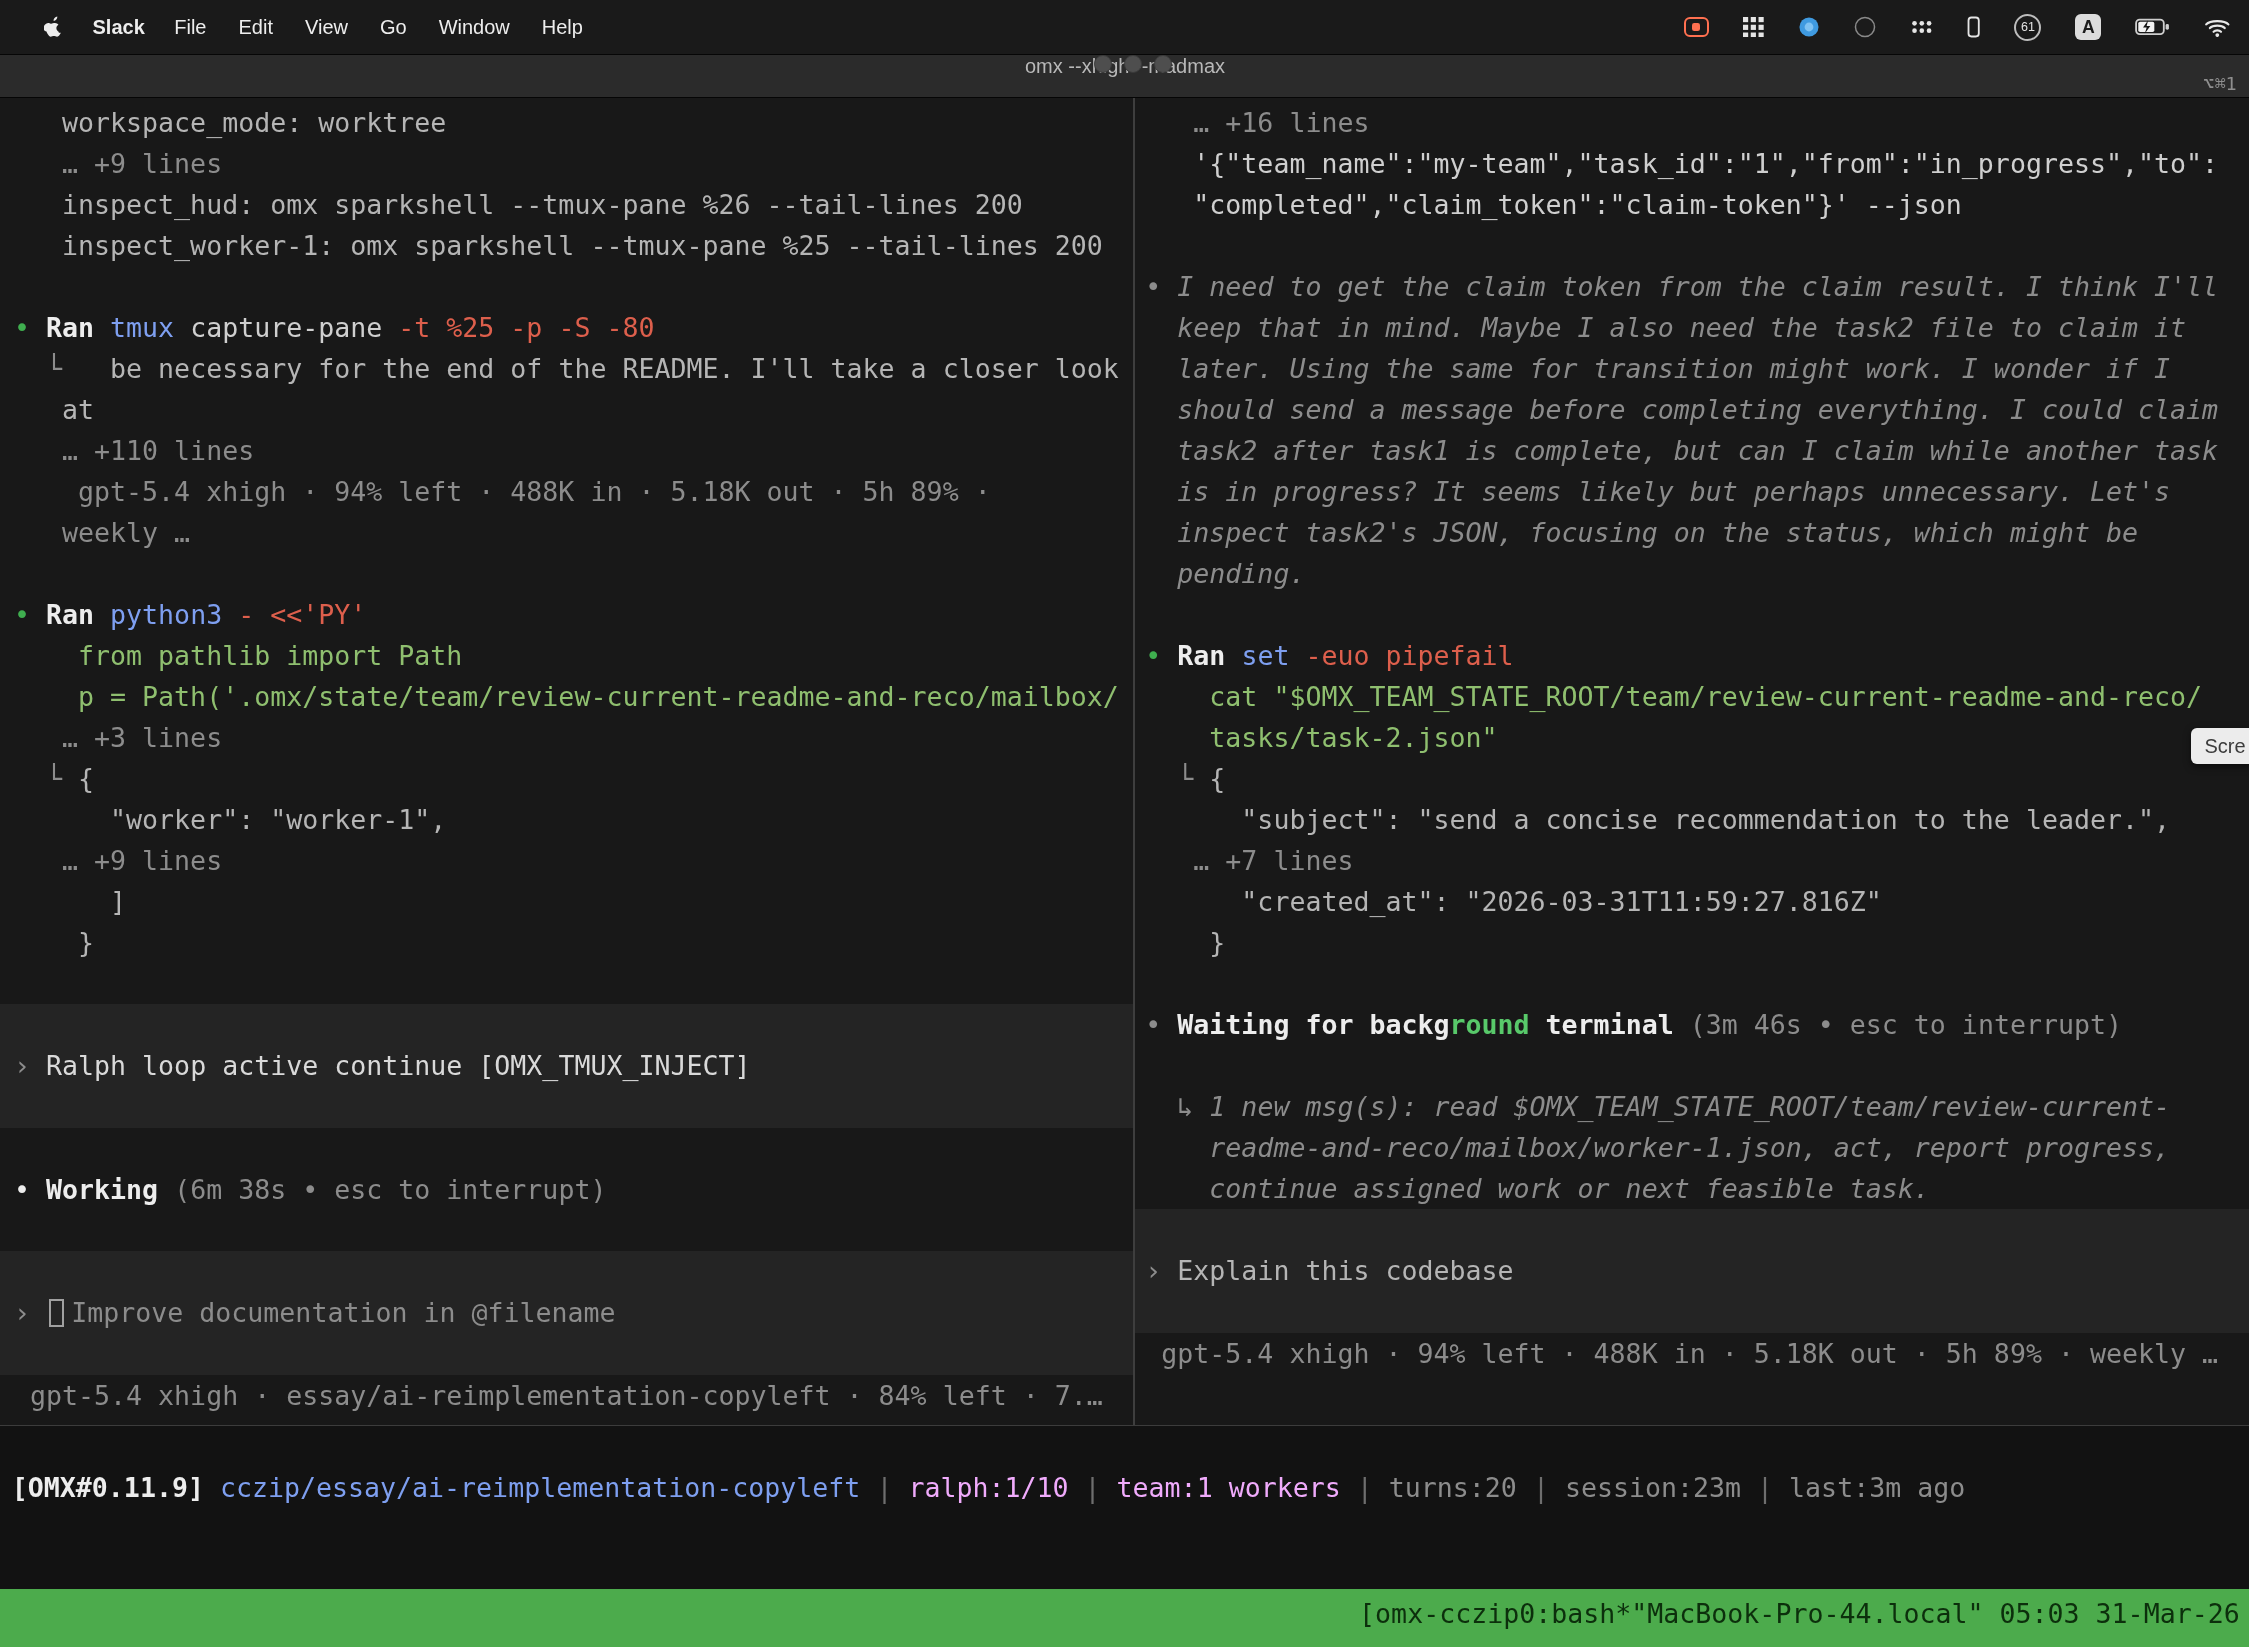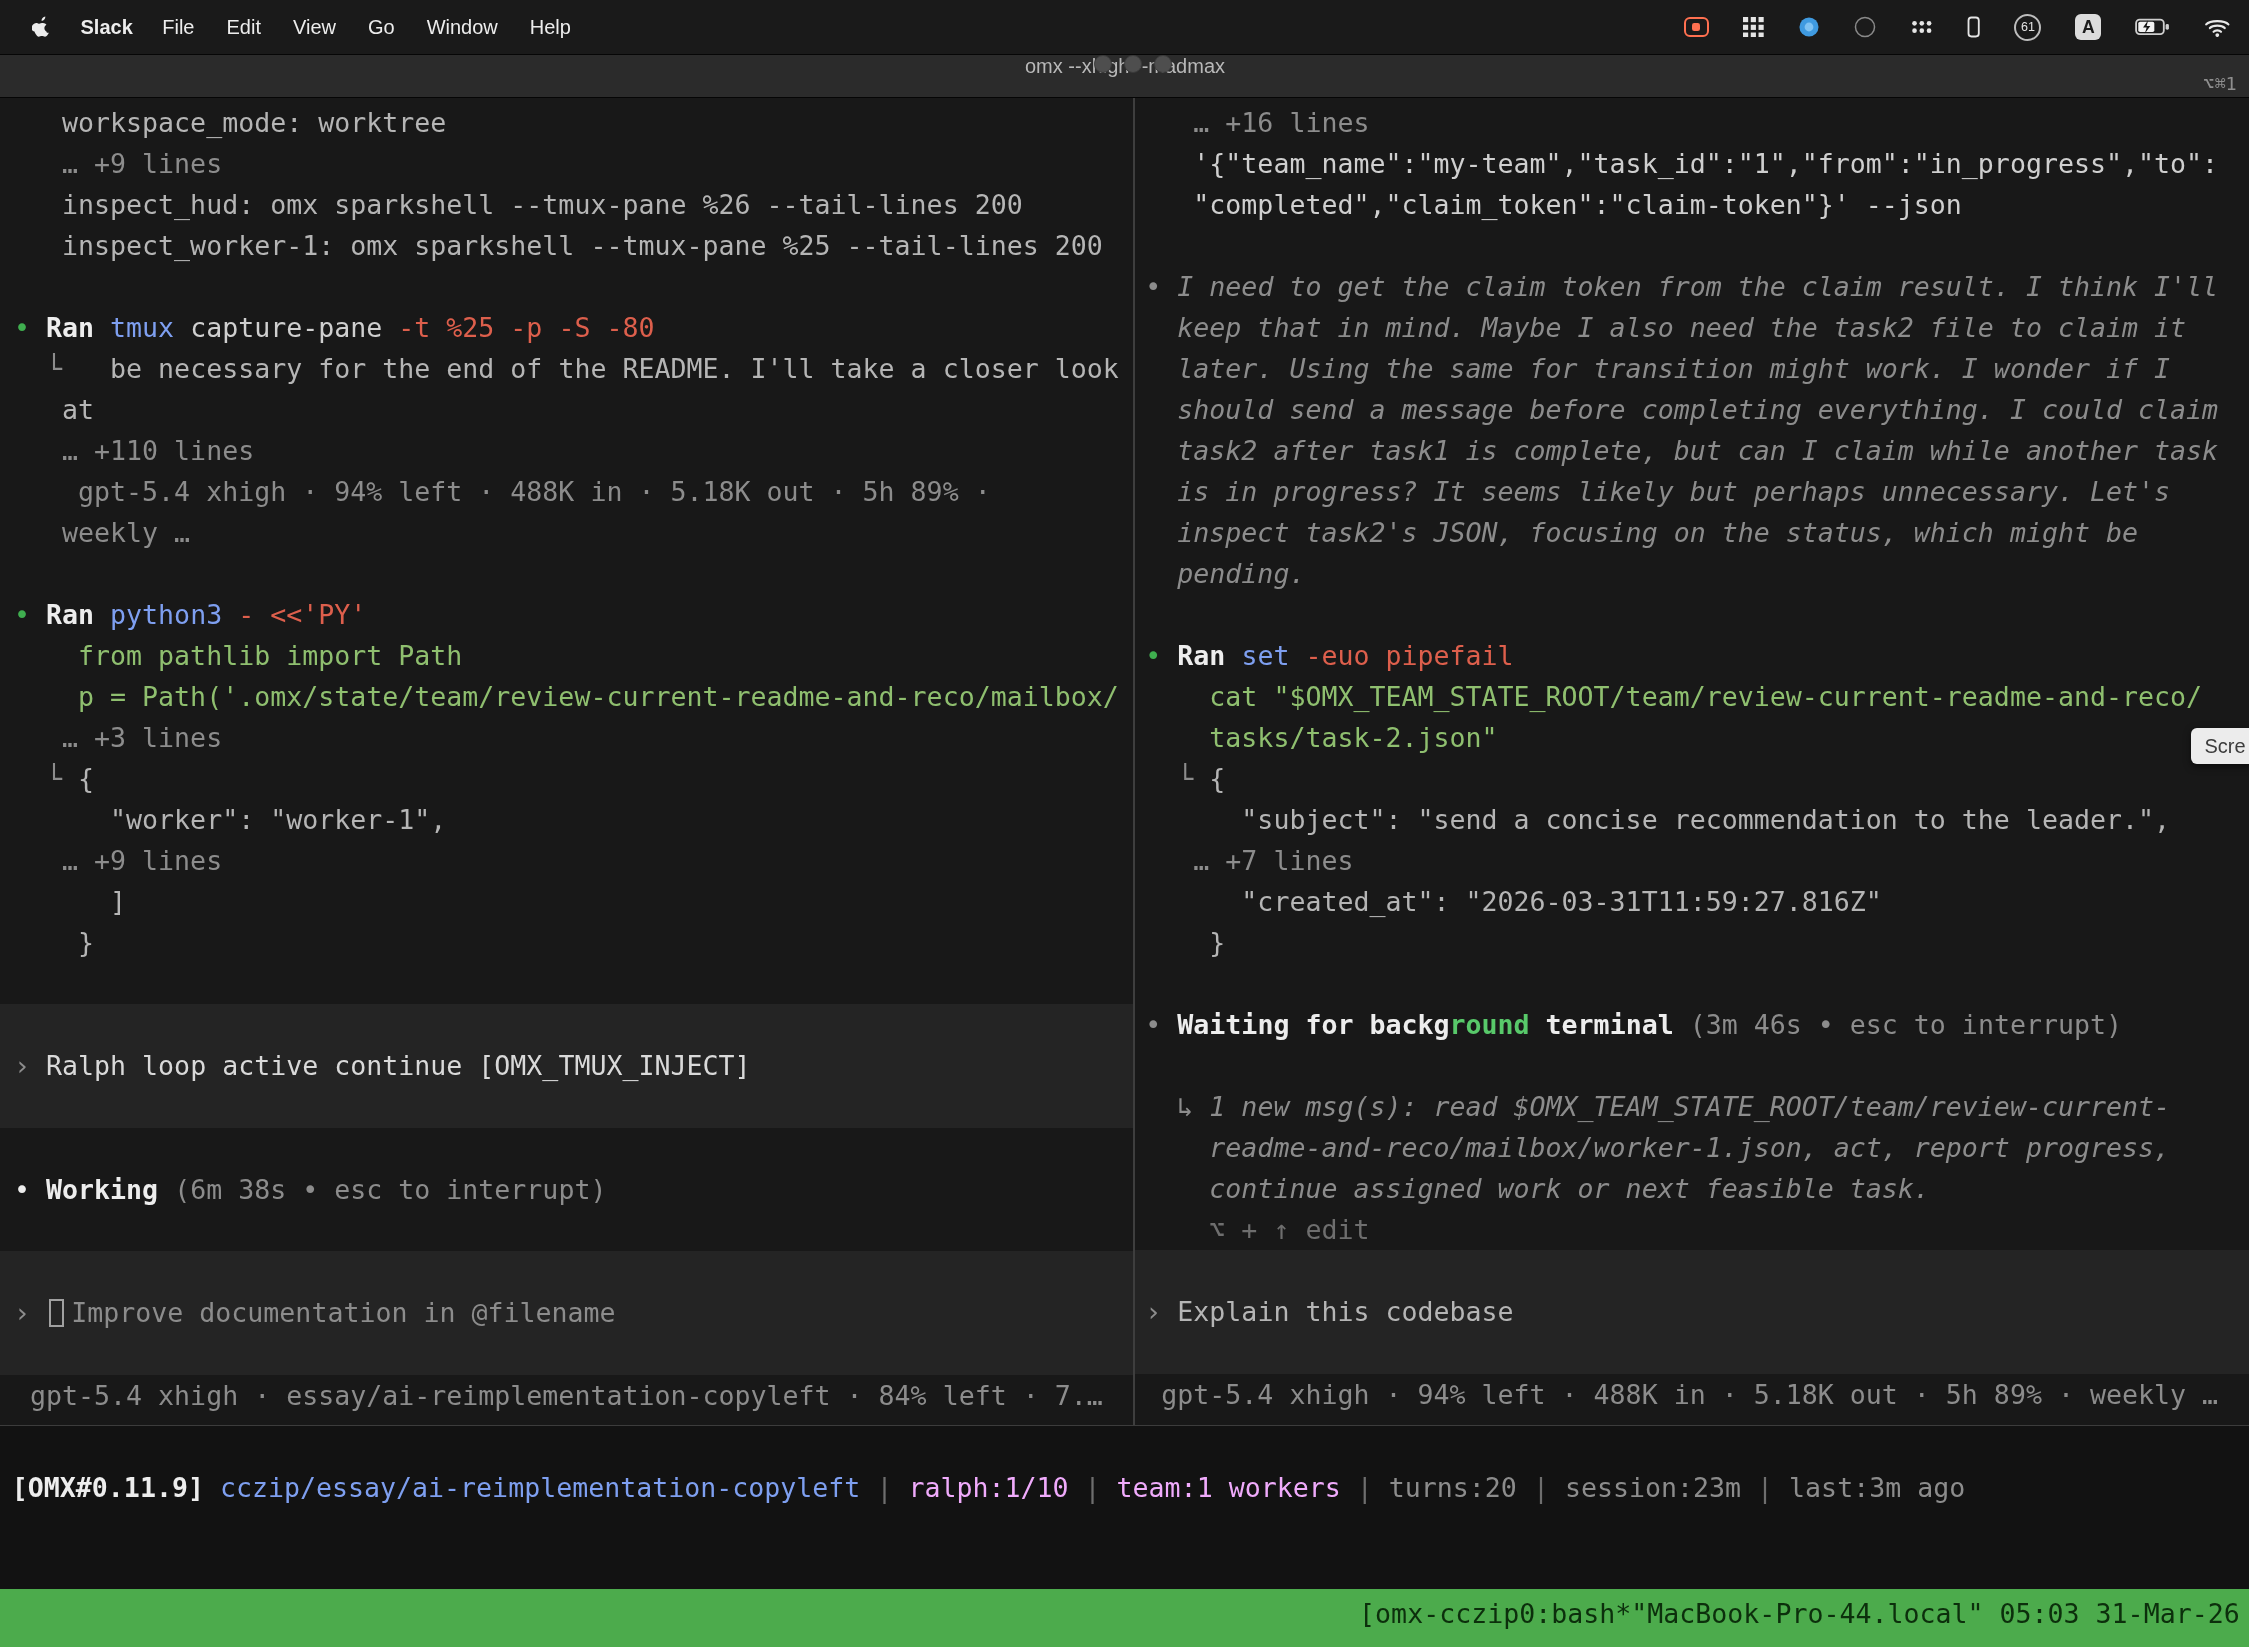--- a/index.html
+++ b/index.html
@@ -2,21 +2,21 @@
 <html style="font-size:11.8px"><head>
 <meta charset="utf-8">
 <style>
   * { margin:0; padding:0; box-sizing:border-box; }
   html,body { width:2250px; height:1648px; background:#000; overflow:hidden; }
   .screen { position:relative; width:2250px; height:1648px; background:#161616; font-family:"DejaVu Sans Mono",monospace; }
 
   
   .menubar { height:55px; background:#1a1a1a; display:flex; align-items:center; justify-content:space-between;
              font-family:"Liberation Sans",sans-serif; color:#ededed; font-size:20px; border-bottom:0.7px solid #060606; }
-  .mb-left { display:flex; align-items:center; gap:29.5px; padding-left:32px; }
+  .mb-left { display:flex; align-items:center; gap:29.5px; padding-left:44px; }
   .apple-wrap svg { display:block; }
   .mitem.app { font-weight:bold; }
   .menus { display:flex; gap:32px; }
   .mb-right { display:flex; align-items:center; gap:34px; padding-right:19px;margin-left:12px; }
   .ic { display:inline-flex; align-items:center; justify-content:center; }
   .rec { width:25px; height:20px; border:2.2px solid #ff7050; border-radius:5.9px; display:inline-flex; align-items:center; justify-content:center; }
   .rec-dot { width:8px; height:8px; background:#ff7050; border-radius:2.2px; }
   .gauge { width:27px; height:27px; border:2.2px solid #bdbdbd; border-radius:50%; }
   .gauge-num { font-size:12.5px; color:#e3e3e3; font-family:"Liberation Sans",sans-serif; }
   .abox { width:26px; height:26px; background:#dcdcdc; border-radius:5.9px; color:#1c1c1c; font-weight:bold; font-size:17.7px; }
@@ -226,21 +226,20 @@
           <div class="tline"><span class="c-gray">      "subject": "send a concise recommendation to the leader.",</span></div>
           <div class="tline"><span class="c-dim">   … +7 lines</span></div>
           <div class="tline"><span class="c-gray">      "created_at": "2026-03-31T11:59:27.816Z"</span></div>
           <div class="tline"><span class="c-gray">    }</span></div>
           <div class="tline"></div>
           <div class="tline"><span class="c-dim">• </span><span class="c-white b">Waiting for backg</span><span class="c-shimmer b">round</span><span class="c-white b"> terminal </span><span class="c-dim">(3m 46s • esc to interrupt)</span></div>
           <div class="tline"></div>
           <div class="tline"><span class="c-dim">  ↳ </span><span class="c-dim i">1 new msg(s): read $OMX_TEAM_STATE_ROOT/team/review-current-</span></div>
           <div class="tline"><span class="c-dim i">    readme-and-reco/mailbox/worker-1.json, act, report progress,</span></div>
           <div class="tline"><span class="c-dim i">    continue assigned work or next feasible task.</span></div>
-          <div class="tline"><span class="c-faint">    ⌥ + ↑ edit</span></div>
           <div class="tline band"><span class="c-dim">› </span><span class="c-gray">Explain this codebase</span></div>
           <div class="tline"><span class="c-dim"> gpt-5.4 xhigh · 94% left · 488K in · 5.18K out · 5h 89% · weekly …</span></div>
         </div>
       </div>
   </div>
 
   <div class="bottom">
     <div class="omx-line" id="omx-status-line"><span class="c-white b">[OMX#0.11.9] </span><span class="c-blue">cczip/essay/ai-reimplementation-copyleft</span><span class="c-faint"> | </span><span class="c-green2">ralph:1/10</span><span class="c-faint"> | </span><span class="c-green2">team:1 workers</span><span class="c-faint"> | </span><span class="c-dim">turns:20</span><span class="c-faint"> | </span><span class="c-dim">session:23m</span><span class="c-faint"> | </span><span class="c-dim">last:3m ago</span></div>
   </div>
 

